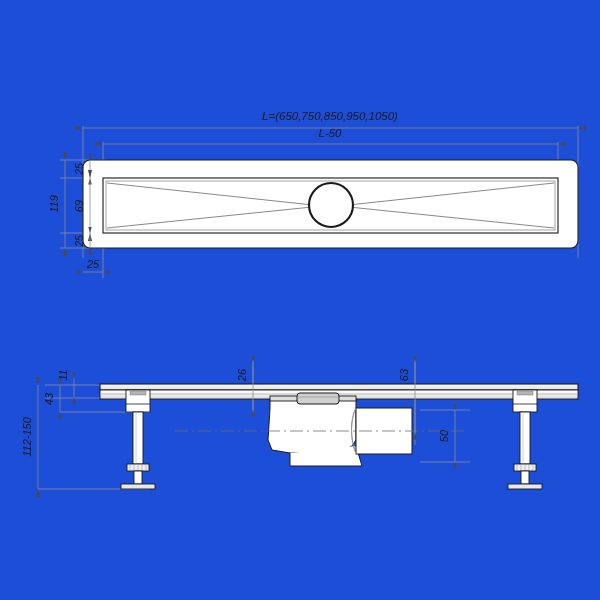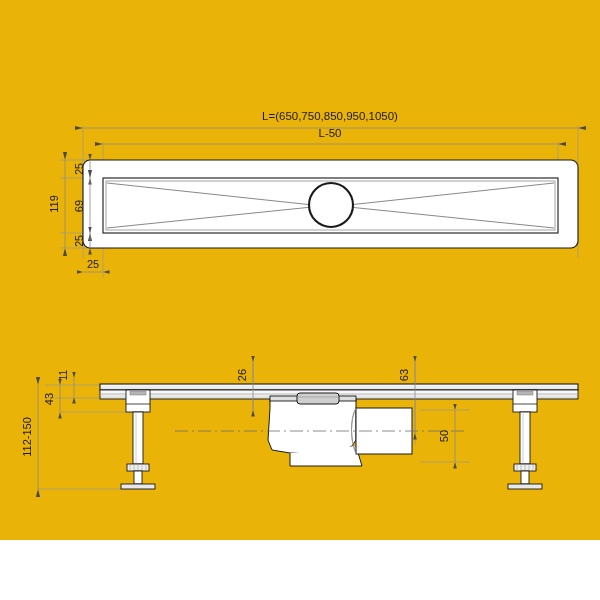--- a/index.html
+++ b/index.html
@@ -10,22 +10,23 @@
   }
   body {
     width: 600px;
     height: 600px;
     overflow: hidden;
     font-family: "Liberation Sans", sans-serif;
   }
   #sheet {
     position: relative;
     width: 600px;
-    height: 540px;
-    background: #eab308;
+    height: 600px;
+    background: #1d4ed8;
+    font-style: italic;
   }
   #sheet svg {
     display: block;
   }
   text {
     font-family: "Liberation Sans", sans-serif;
     fill: #1a1a1a;
   }
   .dim-text {
     font-size: 11px;

